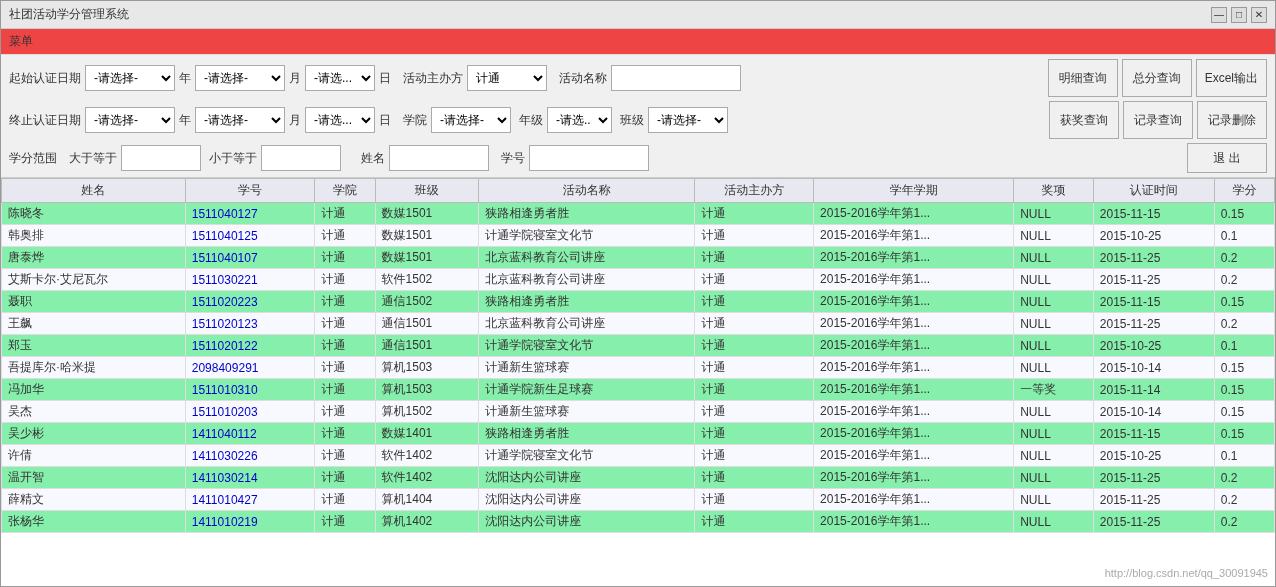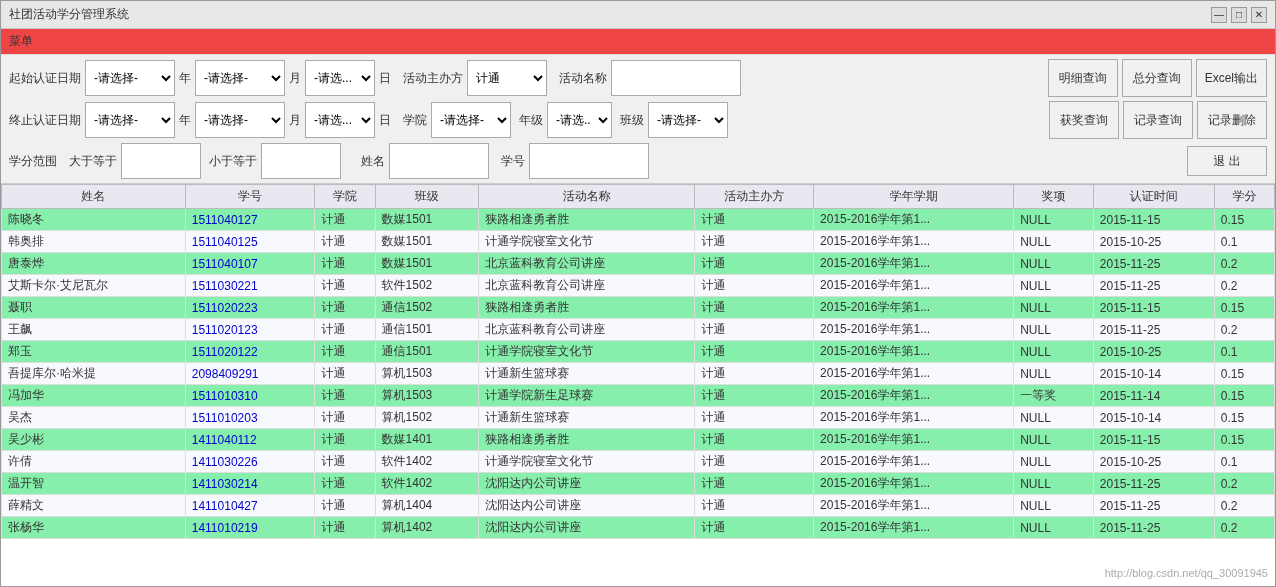--- a/index.html
+++ b/index.html
@@ -59,21 +59,21 @@
       color: #333;
       cursor: pointer;
     }
     .label {
       font-size: 12px;
       color: #333;
       white-space: nowrap;
       min-width: fit-content;
     }
     .text-input {
-      height: 36px;
+      height: 26px;
       border: 1px solid #aaa;
       background: white;
       font-size: 12px;
       padding: 0 4px;
       outline: none;
     }
     .btn {
       height: 38px;
       min-width: 70px;
       background: #f0f0f0;

